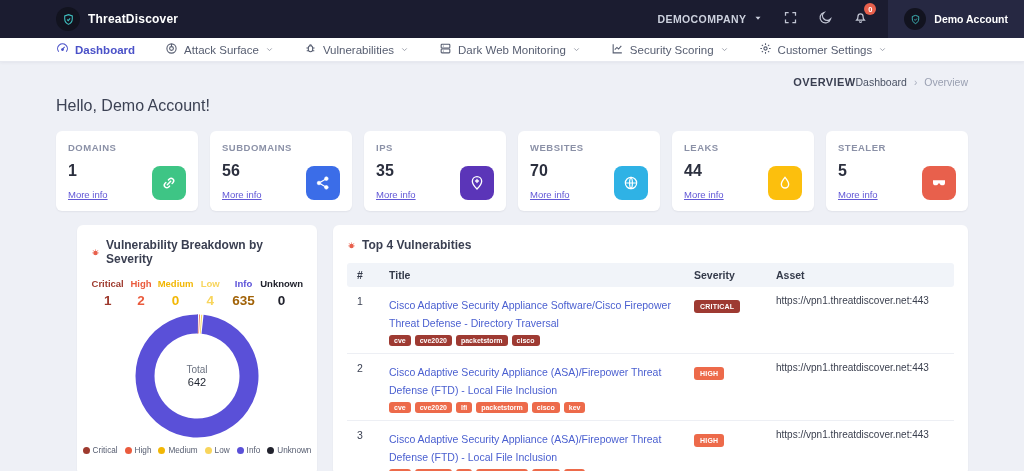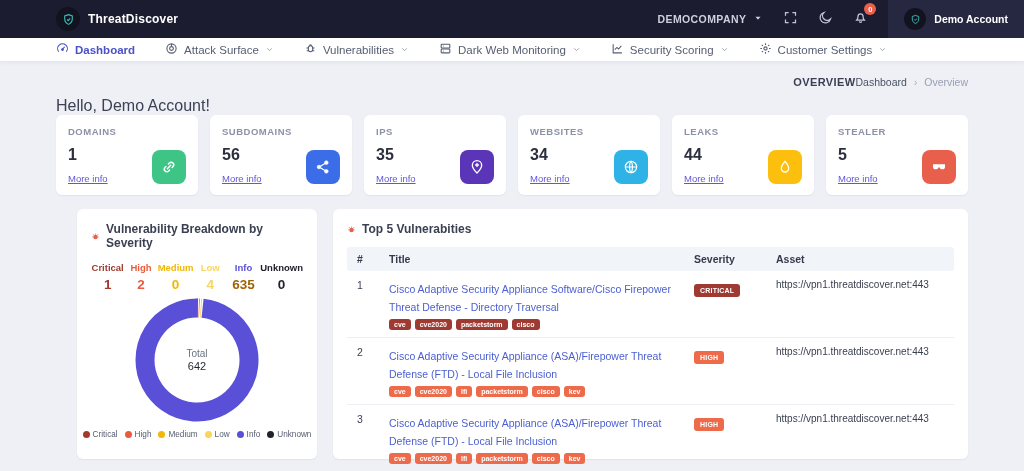--- a/index.html
+++ b/index.html
@@ -44,21 +44,21 @@
   .content { padding:14px 56px 0; }
   .page-head { display:flex; justify-content:flex-end; align-items:center; }
   .overview { font-size:11px; font-weight:bold; color:#3a3f51; letter-spacing:.4px; }
   .breadcrumb { display:flex; gap:7px; font-size:10.5px; align-items:center; }
   .crumb { color:#4a5264; }
   .crumb.last { color:#9aa0b2; }
   .crumb-sep { color:#a8aebe; font-size:10px; }
   .greeting { font-size:16px; color:#3c4254; margin-top:9px; }
 
   
-  .cards { display:flex; gap:12px; margin-top:0; }
+  .cards { display:flex; gap:12px; margin-top:16px; }
   .card { flex:1; background:#fff; border-radius:6px; padding:11px 12px; position:relative;
     height:80px; box-shadow:0 1px 2px rgba(20,20,40,.06); }
   .card-label { font-size:9.5px; color:#8b91a7; letter-spacing:.5px; font-weight:bold; }
   .card-value { font-size:16px; font-weight:bold; color:#2b2f3e; margin-top:9px; }
   .card-link { font-size:9.5px; color:#6157d6; text-decoration:underline; position:absolute;
     left:12px; bottom:11px; cursor:pointer; }
   .card-icon { position:absolute; right:12px; bottom:11px; width:34px; height:34px;
     border-radius:8px; display:flex; align-items:center; justify-content:center; color:#fff; }
   .card-icon svg { width:16px; height:16px; }
 
@@ -257,21 +257,21 @@
         <a class="card-link">More info</a>
         <div class="card-icon" style="background: rgb(91, 53, 184);">
           <svg viewBox="0 0 24 24" fill="none" stroke="currentColor" stroke-width="2">
             <path d="M12 21s-7-6.6-7-11.5a7 7 0 0114 0C19 14.4 12 21 12 21z"></path>
             <path d="M12 6.8v4.4M9.8 9h4.4" stroke-linecap="round"></path>
           </svg>
         </div>
       </div>
       <div class="card">
         <div class="card-label">WEBSITES</div>
-        <div class="card-value">34</div>
+        <div class="card-value">70</div>
         <a class="card-link">More info</a>
         <div class="card-icon" style="background: rgb(47, 178, 229);">
           <svg viewBox="0 0 24 24" fill="none" stroke="currentColor" stroke-width="1.8">
             <circle cx="12" cy="12" r="8.5"></circle>
             <path d="M3.5 12h17M12 3.5c2.8 2.4 2.8 14.6 0 17-2.8-2.4-2.8-14.6 0-17z"></path>
           </svg>
         </div>
       </div>
       <div class="card">
         <div class="card-label">LEAKS</div>
@@ -373,21 +373,21 @@
     </section>
 
     <section class="panel right">
       <div class="panel-title">
         <span class="t-icon">
             <svg viewBox="0 0 24 24" fill="currentColor" stroke="currentColor" stroke-width="2">
               <circle cx="12" cy="13" r="6" stroke="none"></circle>
               <path d="M12 7V4M6 13H3.5M20.5 13H18M7.5 8.5L5.5 6M16.5 8.5l2-2.5" fill="none"></path>
             </svg>
           </span>
-        <span>Top 5 Vulnerabities</span>
+        <span>Top 4 Vulnerabities</span>
       </div>
       <div class="vtable">
         <div class="vhead">
           <span>#</span>
           <span>Title</span>
           <span>Severity</span>
           <span>Asset</span>
         </div>
         <div id="vrows">
             <div class="vrow">

